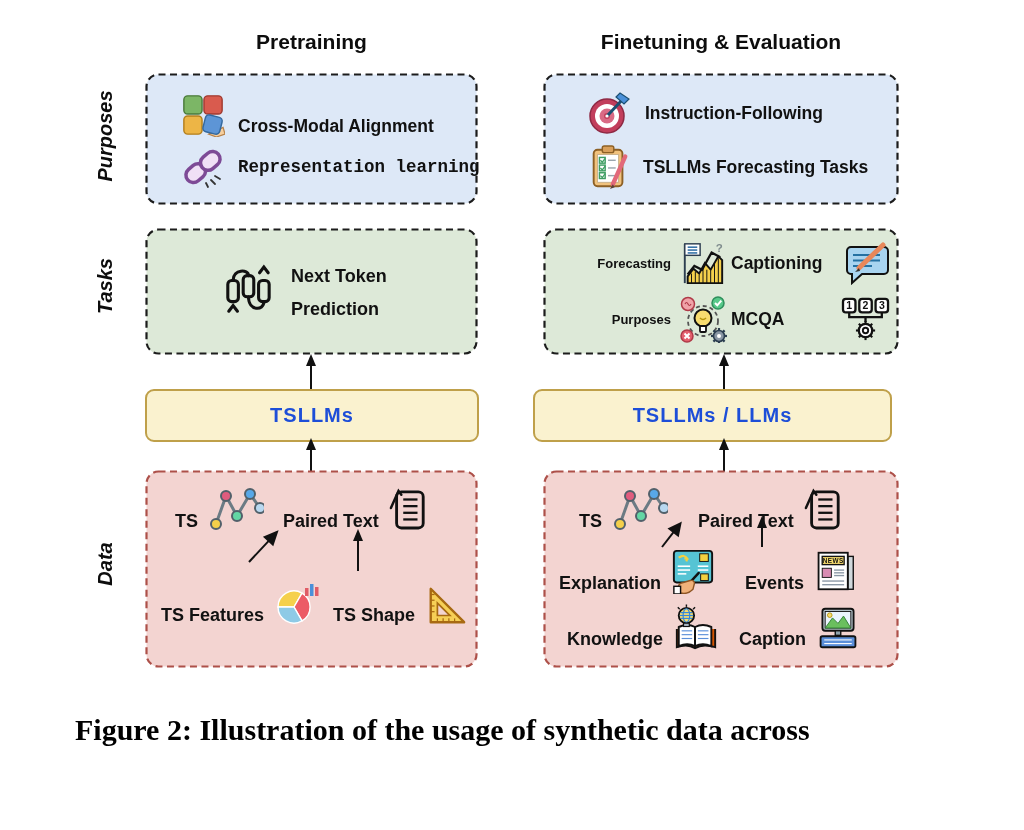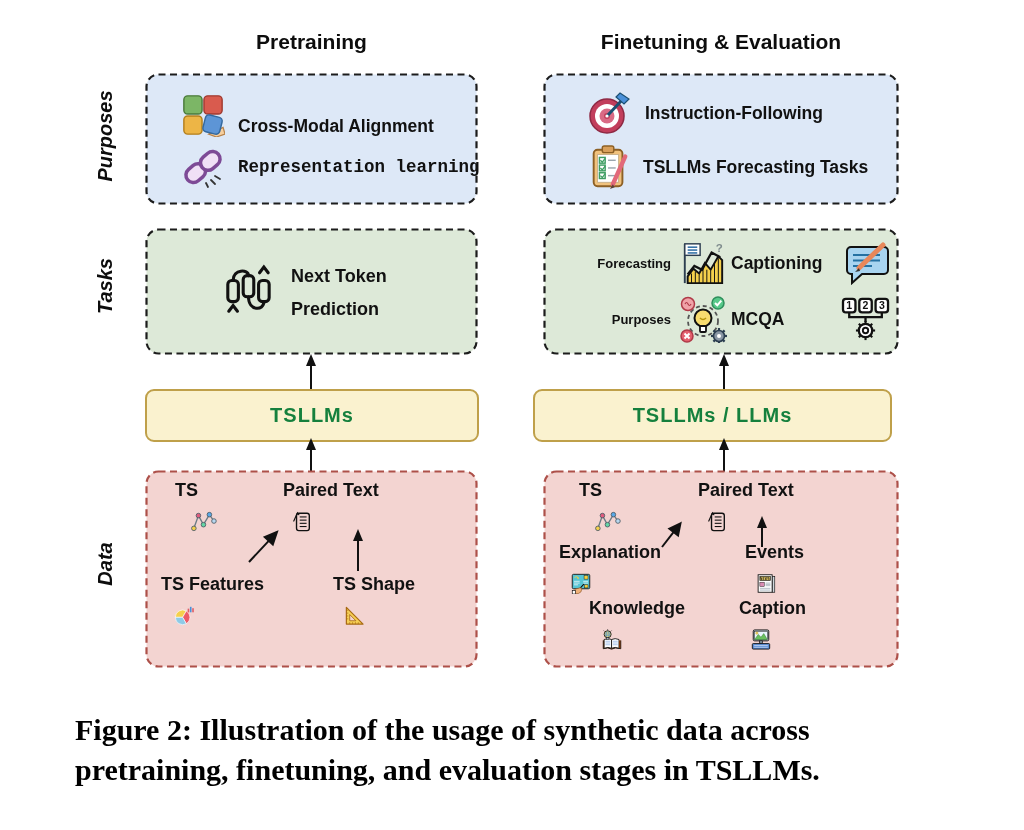--- a/index.html
+++ b/index.html
@@ -5,24 +5,24 @@
   html,body{margin:0;padding:0;background:#fff;}
   #stage{position:relative;width:1024px;height:830px;background:#ffffff;
          font-family:"Liberation Sans",sans-serif;color:#111;overflow:hidden;}
   .col-header{position:absolute;text-align:center;font-size:21px;font-weight:bold;color:#0d0d0d;}
   .row-label{position:absolute;transform:translate(-50%,-50%) rotate(-90deg);
              font-size:20px;font-weight:bold;font-style:italic;white-space:nowrap;color:#0d0d0d;}
   .panel{position:absolute;}
   .panel svg.pborder{position:absolute;left:0;top:0;}
   .model-box{position:absolute;background:#faf2cf;border:2.5px solid #bfa04a;border-radius:9px;
              display:flex;align-items:center;justify-content:center;
-             font-size:20px;font-weight:bold;letter-spacing:1px;color:#15803d;}
+             font-size:20px;font-weight:bold;letter-spacing:1px;color:#1d4ed8;}
   .prow{position:absolute;display:flex;align-items:center;gap:13px;height:48px;}
   .plabel{font-size:17.5px;font-weight:bold;white-space:nowrap;}
-  .pair{position:absolute;display:flex;align-items:flex-start;gap:10px;height:52px;flex-direction:column;}
+  .pair{position:absolute;display:flex;align-items:flex-end;gap:10px;height:52px;}
   .pair .plabel{font-size:18px;}
   .tasks-grid{position:absolute;display:grid;grid-template-columns:122px 56px 106px 58px;
               grid-auto-rows:56px;align-items:center;}
   .tg-label-r{font-size:13px;font-weight:bold;text-align:right;padding-right:4px;white-space:nowrap;}
   .tg-label-c{font-size:17.5px;font-weight:bold;white-space:nowrap;}
   .tg-icon{display:flex;align-items:center;justify-content:center;}
   .ntp-text{display:flex;flex-direction:column;gap:13px;}
   .ntp-text .plabel{font-size:18px;line-height:20px;}
   .arrow{position:absolute;}
   .caption{position:absolute;font-family:"Liberation Serif",serif;font-weight:bold;
@@ -385,21 +385,21 @@
             <line x1="7" y1="19" x2="20" y2="19"></line>
             <line x1="7" y1="23" x2="20" y2="23"></line>
             <line x1="7" y1="27" x2="16" y2="27"></line>
           </g>
         <rect x="31" y="27" width="8" height="7" fill="#f4d03f" stroke="#111" stroke-width="1"></rect>
         <line x1="17" y1="39" x2="29" y2="26" stroke="#111" stroke-width="2.5" stroke-linecap="round"></line>
         <path d="M10 47 q-5 -8 1 -10.5 l9 -2.5 q4.5 -1 4.5 3 l-1.5 6 q-6 6 -13 4 Z" fill="#f0b27a" stroke="#8d5524" stroke-width="1.5"></path>
         <rect x="3" y="40" width="7" height="8" fill="#ffffff" stroke="#111" stroke-width="1.5"></rect>
       </svg>
     </div>
-    <div class="pair" style="left:24px;top:128px;margin-left:22px;">
+    <div class="pair" style="left:24px;top:128px;">
       <span class="plabel">Knowledge</span>
       <svg width="46" height="46" viewBox="0 0 48 48">
         <path d="M4 26 L4 45 Q15 41 23 46 Q31 41 44 45 L44 26" fill="#d35400" stroke="#111" stroke-width="2"></path>
         <path d="M6 24 Q15 20 23 24 L23 44 Q15 40 6 44 Z" fill="#ffffff" stroke="#111" stroke-width="2"></path>
         <path d="M40 24 Q31 20 23 24 L23 44 Q31 40 40 44 Z" fill="#ffffff" stroke="#111" stroke-width="2"></path>
         <g stroke="#5b8fd9" stroke-width="1.2">
           <line x1="9" y1="28" x2="20" y2="28"></line>
             <line x1="9" y1="32" x2="20" y2="32"></line>
             <line x1="9" y1="36" x2="20" y2="36"></line>
           <line x1="26" y1="28" x2="37" y2="28"></line>
@@ -433,16 +433,15 @@
         <g stroke="#ffffff" stroke-width="1.2">
             <line x1="9" y1="36" x2="39" y2="36"></line>
             <line x1="9" y1="40" x2="39" y2="40"></line>
           </g>
       </svg>
     </div>
   </div>
 
   <div class="caption" style="left:75px;top:710px;width:900px;font-family:Liberation Serif, serif;">
     <div>Figure 2: Illustration of the usage of synthetic data across</div>
-    <div>pretraining, finetuning, and evaluation stages in TSLLMs.</div>
   </div>
 
 </div>
 
 </body></html>

